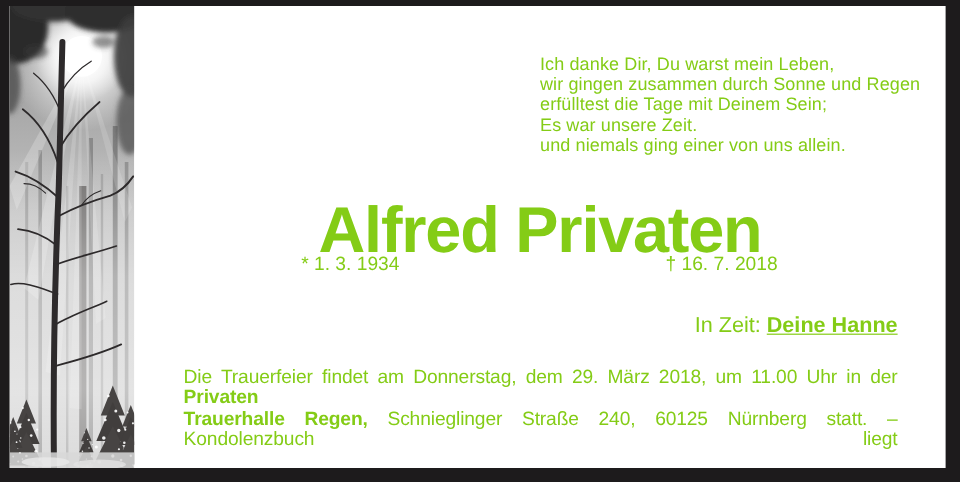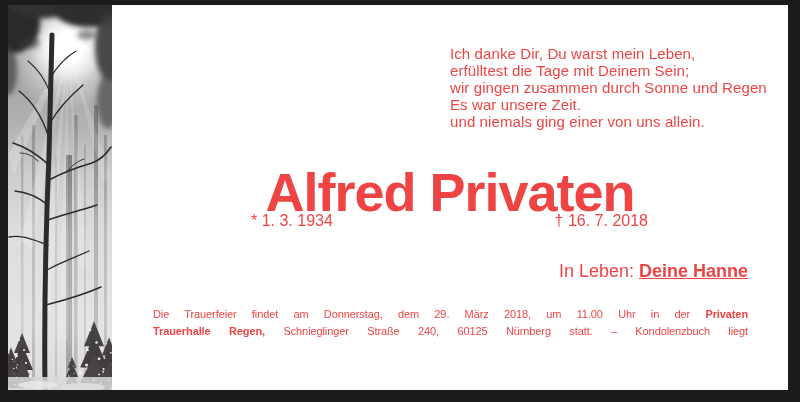--- a/index.html
+++ b/index.html
@@ -1,19 +1,19 @@
 <!DOCTYPE html>
 <html lang="de"><head>
 <meta charset="utf-8">
 <style>
   html,body { margin:0; padding:0; background:#1d1b1c; }
   .page {
     position:relative; width:800px; height:402px;
     background:#1d1b1c; overflow:hidden;
-    font-family:"Liberation Sans", sans-serif; color:#ef4444;
+    font-family:"Liberation Sans", sans-serif; color:#84cc16;
   }
   .inner { position:absolute; left:8px; top:5px; width:780px; height:385px; background:#ffffff; }
   .photo { position:absolute; left:8px; top:5px; width:104px; height:385px; overflow:hidden; }
   .photo svg { display:block; }
 
   .poem {
     position:absolute; left:450px; top:45px;
     font-size:15px; line-height:17px; letter-spacing:0.1px;
   }
   .name {
@@ -26,21 +26,21 @@
     display:flex; justify-content:space-between;
     font-size:16px; line-height:18px;
   }
   .dedication {
     position:absolute; left:398px; top:259px; width:350px;
     text-align:right; font-size:18px; line-height:24px;
   }
   .dedication .b { font-weight:bold;text-decoration:underline; }
   .announcement {
     position:absolute; left:153px; top:306px; width:595px;
-    font-size:11px; line-height:17.3px; letter-spacing:-0.1px;
+    font-size:16px; line-height:17.3px; letter-spacing:-0.1px;
   }
   .ann-line { white-space:normal; }
   .ann-line.just { text-align:justify; text-align-last:justify; }
   .b { font-weight:bold; }
 </style>
 </head>
 <body>
 
 <div class="page">
   <div class="inner"></div>
@@ -153,35 +153,35 @@
       <use href="#snowtree" transform="translate(64,382) scale(0.55)"></use>
 
       <rect x="0" y="372" width="104" height="13" fill="#d8d8d8" opacity="0.85"></rect>
       <ellipse cx="30" cy="380" rx="20" ry="4" fill="#e8e8e8" opacity="0.8"></ellipse>
       <ellipse cx="75" cy="382" rx="22" ry="4" fill="#e2e2e2" opacity="0.8"></ellipse>
     </svg>
   </div>
 
   <div class="poem">
     <div>Ich danke Dir, Du warst mein Leben,</div>
+    <div>wir gingen zusammen durch Sonne und Regen</div>
     <div>erfülltest die Tage mit Deinem Sein;</div>
-    <div>wir gingen zusammen durch Sonne und Regen</div>
     <div>Es war unsere Zeit.</div>
     <div>und niemals ging einer von uns allein.</div>
   </div>
 
   <div class="name">Alfred Privaten</div>
 
   <div class="dates">
     <span>* 1. 3. 1934</span>
     <span>† 16. 7. 2018</span>
   </div>
 
   <div class="dedication">
-    <span>In Leben:</span>
+    <span>In Zeit:</span>
     <span class="b">Deine Hanne</span>
   </div>
 
   <div class="announcement">
       <div class="ann-line just"><span>Die Trauerfeier findet am Donnerstag, dem 29. März 2018, um 11.00 Uhr in der </span><span class="b">Privaten</span></div>
       <div class="ann-line just"><span class="b">Trauerhalle Regen,</span><span> Schnieglinger Straße 240, 60125 Nürnberg statt. – Kondolenzbuch liegt</span></div>
     </div>
 </div>
 
 </body></html>

